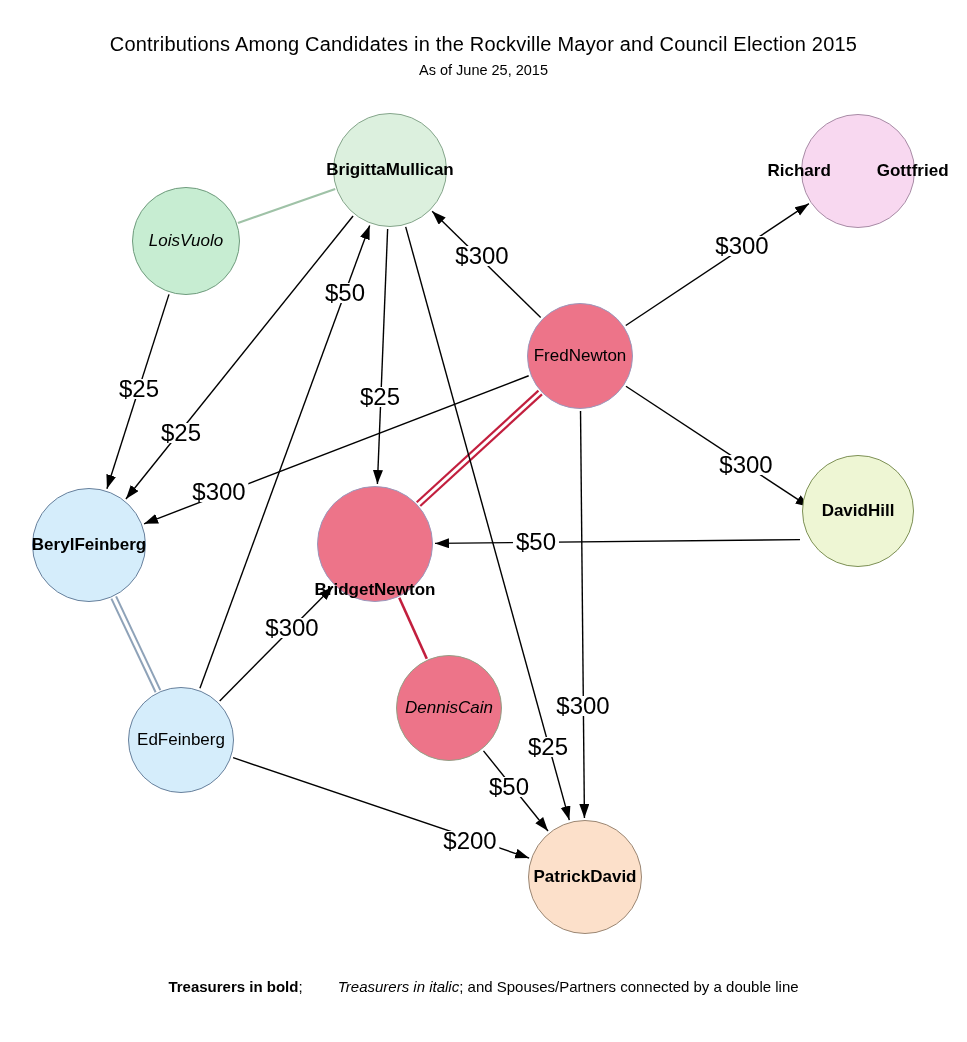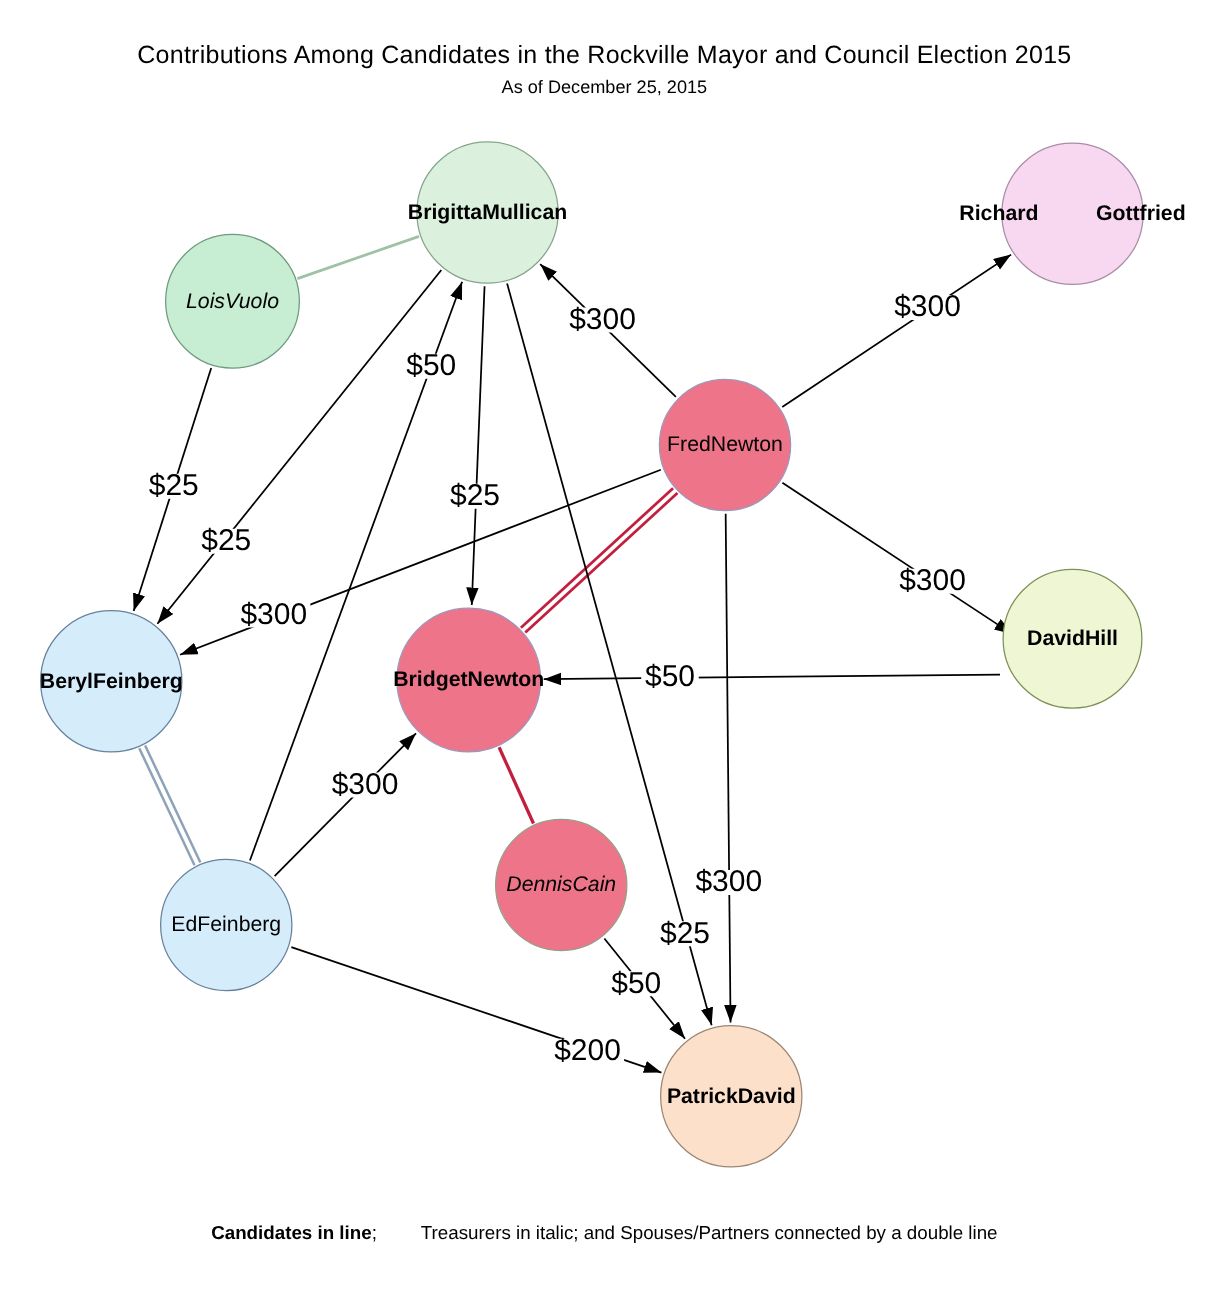--- a/index.html
+++ b/index.html
@@ -3,36 +3,36 @@
 <meta charset="utf-8">
 <style>
   html,body{margin:0;padding:0;background:#ffffff;}
   .stage{position:relative;width:967px;height:1042px;background:#fff;
          font-family:"Liberation Sans", sans-serif;color:#000;overflow:hidden;}
   .title{position:absolute;top:33px;left:0;width:100%;text-align:center;
          font-size:20px;letter-spacing:.2px;}
   .subtitle{position:absolute;top:62px;left:0;width:100%;text-align:center;font-size:14.5px;}
   .legend{position:absolute;top:978px;left:0;width:100%;text-align:center;font-size:15px;}
   .legend .b{font-weight:bold;}
-  .legend .i{margin-left:31px;}
+  .legend .i{font-style:italic;margin-left:31px;}
   #edges-svg{position:absolute;top:0;left:0;z-index:1;}
   .edge-label{position:absolute;z-index:2;transform:translate(-50%,-50%);
               background:#fff;padding:0 3px;font-size:24px;line-height:20px;white-space:nowrap;}
   .node{position:absolute;z-index:3;border-radius:50%;display:flex;flex-direction:row;
         align-items:center;justify-content:center;text-align:center;
         font-size:17px;line-height:22px;box-sizing:border-box;}
   .node.role-candidate{font-weight:bold;}
   .node.role-treasurer{font-style:italic;}
 </style>
 </head>
 <body>
 
 <div class="stage">
   <div class="title">Contributions Among Candidates in the Rockville Mayor and Council Election 2015</div>
-  <div class="subtitle">As of December 25, 2015</div>
+  <div class="subtitle">As of June 25, 2015</div>
 
   <svg id="edges-svg" width="967" height="1042">
     <defs>
       <marker id="arrow" markerUnits="userSpaceOnUse" markerWidth="15" markerHeight="11" refX="14" refY="5" orient="auto">
         <path d="M0,0 L14,5 L0,10 z" fill="#000000"></path>
       </marker>
     </defs>
     <g id="edge-lines">
         <line x1="237.94388777853388" y1="222.9214900378632" x2="335.22280925172794" y2="189.06461050552608" stroke="#9fc2a7" stroke-width="2.2"></line>
         <line x1="426.79040118550535" y1="658.7787269516605" x2="399.2660431491701" y2="597.7787983305932" stroke="#c21f3e" stroke-width="2.6"></line>
@@ -87,21 +87,21 @@
         <span>Gottfried</span>
       </div>
       <div class="node role-spouse" style="left: 527px; top: 303px; width: 106px; height: 106px; background: rgb(237, 116, 137); border: 1.5px solid rgb(155, 151, 187);">
         <span>Fred</span>
         <span>Newton</span>
       </div>
       <div class="node role-candidate" style="left: 32px; top: 488px; width: 114px; height: 114px; background: rgb(213, 237, 251); border: 1.5px solid rgb(103, 128, 156);">
         <span>Beryl</span>
         <span>Feinberg</span>
       </div>
-      <div class="node role-candidate" style="left: 317px; top: 486px; width: 116px; height: 116px; background: rgb(237, 116, 137); border: 1.5px solid rgb(155, 151, 187);">
+      <div class="node role-candidate" style="left: 317px; top: 486px; width: 116px; height: 116px; background: rgb(237, 116, 137); border: 1.5px solid rgb(155, 151, 187); align-items: flex-end;">
         <span>Bridget</span>
         <span>Newton</span>
       </div>
       <div class="node role-candidate" style="left: 802px; top: 455px; width: 112px; height: 112px; background: rgb(238, 246, 212); border: 1.5px solid rgb(125, 144, 85);">
         <span>David</span>
         <span>Hill</span>
       </div>
       <div class="node role-spouse" style="left: 128px; top: 687px; width: 106px; height: 106px; background: rgb(213, 237, 251); border: 1.5px solid rgb(103, 128, 156);">
         <span>Ed</span>
         <span>Feinberg</span>
@@ -109,14 +109,14 @@
       <div class="node role-treasurer" style="left: 396px; top: 655px; width: 106px; height: 106px; background: rgb(237, 116, 137); border: 1.5px solid rgb(148, 160, 134);">
         <span>Dennis</span>
         <span>Cain</span>
       </div>
       <div class="node role-candidate" style="left: 528px; top: 820px; width: 114px; height: 114px; background: rgb(252, 224, 202); border: 1.5px solid rgb(155, 135, 116);">
         <span>Patrick</span>
         <span>David</span>
       </div>
     </div>
 
-  <div class="legend"><span class="b">Candidates in line</span><span>; </span><span class="i">Treasurers in italic</span><span>; and Spouses/Partners connected by a double line</span></div>
+  <div class="legend"><span class="b">Treasurers in bold</span><span>; </span><span class="i">Treasurers in italic</span><span>; and Spouses/Partners connected by a double line</span></div>
 </div>
 
 </body></html>

